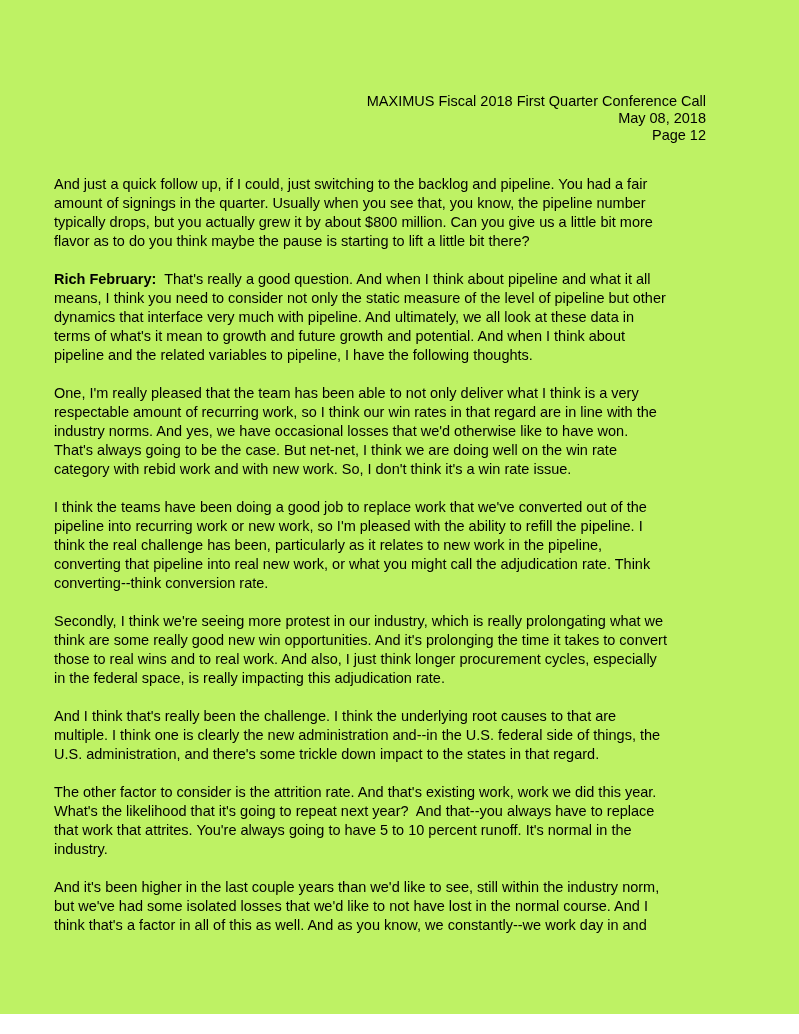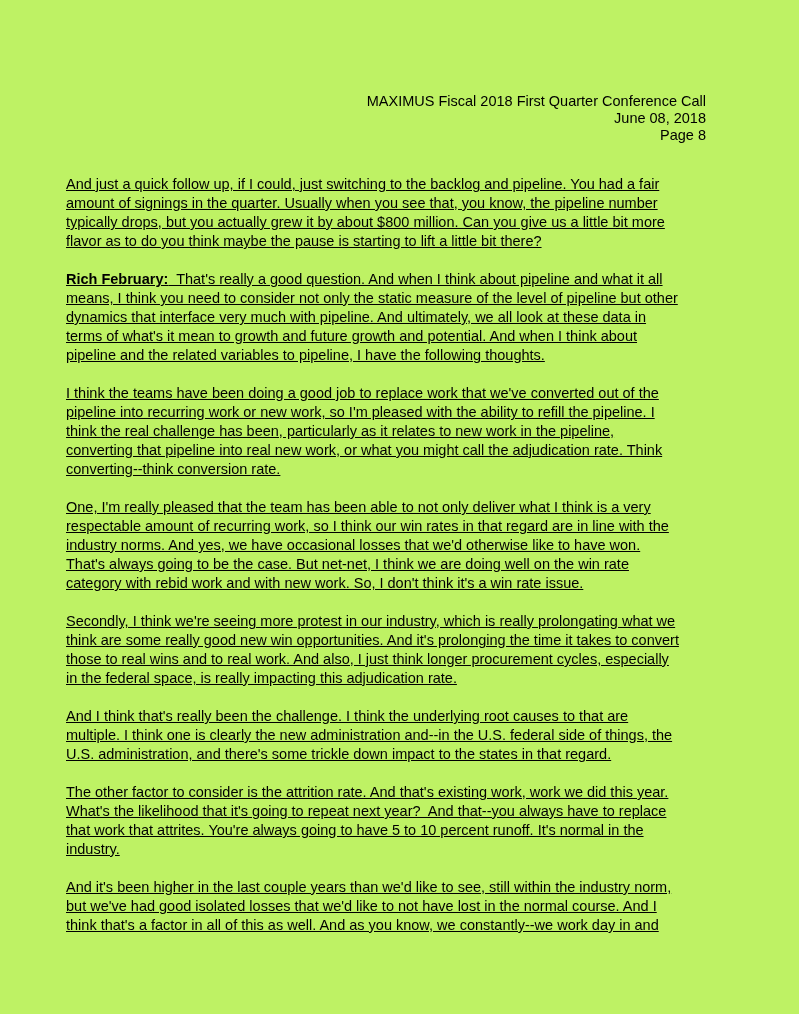--- a/index.html
+++ b/index.html
@@ -16,69 +16,68 @@
     overflow: hidden;
   }
   .doc-header {
     text-align: right;
     line-height: 17px;
     margin: 0 0 31px 0;
   }
   .doc-header div { white-space: pre; }
   .transcript { }
   .para {
-    margin: 0 0 19px 12px;
+    margin: 0 0 19px 0;
     line-height: 19px;
     white-space: pre;
-    text-decoration: underline;
   }
   .speaker { font-weight: bold; }
 </style>
 </head>
 <body>
 
 <div class="page">
 
   <header class="doc-header">
     <div>MAXIMUS Fiscal 2018 First Quarter Conference Call</div>
-    <div>June 08, 2018</div>
-    <div>Page 8</div>
+    <div>May 08, 2018</div>
+    <div>Page 12</div>
   </header>
 
   <main class="transcript">
     <div>
         <p class="para"><span>And just a quick follow up, if I could, just switching to the backlog and pipeline. You had a fair
 amount of signings in the quarter. Usually when you see that, you know, the pipeline number
 typically drops, but you actually grew it by about $800 million. Can you give us a little bit more
 flavor as to do you think maybe the pause is starting to lift a little bit there?</span></p>
         <p class="para"><span class="speaker">Rich February:</span><span>  That's really a good question. And when I think about pipeline and what it all
 means, I think you need to consider not only the static measure of the level of pipeline but other
 dynamics that interface very much with pipeline. And ultimately, we all look at these data in
 terms of what's it mean to growth and future growth and potential. And when I think about
 pipeline and the related variables to pipeline, I have the following thoughts.</span></p>
+        <p class="para"><span>One, I'm really pleased that the team has been able to not only deliver what I think is a very
+respectable amount of recurring work, so I think our win rates in that regard are in line with the
+industry norms. And yes, we have occasional losses that we'd otherwise like to have won.
+That's always going to be the case. But net-net, I think we are doing well on the win rate
+category with rebid work and with new work. So, I don't think it's a win rate issue.</span></p>
         <p class="para"><span>I think the teams have been doing a good job to replace work that we've converted out of the
 pipeline into recurring work or new work, so I'm pleased with the ability to refill the pipeline. I
 think the real challenge has been, particularly as it relates to new work in the pipeline,
 converting that pipeline into real new work, or what you might call the adjudication rate. Think
 converting--think conversion rate.</span></p>
-        <p class="para"><span>One, I'm really pleased that the team has been able to not only deliver what I think is a very
-respectable amount of recurring work, so I think our win rates in that regard are in line with the
-industry norms. And yes, we have occasional losses that we'd otherwise like to have won.
-That's always going to be the case. But net-net, I think we are doing well on the win rate
-category with rebid work and with new work. So, I don't think it's a win rate issue.</span></p>
         <p class="para"><span>Secondly, I think we're seeing more protest in our industry, which is really prolongating what we
 think are some really good new win opportunities. And it's prolonging the time it takes to convert
 those to real wins and to real work. And also, I just think longer procurement cycles, especially
 in the federal space, is really impacting this adjudication rate.</span></p>
         <p class="para"><span>And I think that's really been the challenge. I think the underlying root causes to that are
 multiple. I think one is clearly the new administration and--in the U.S. federal side of things, the
 U.S. administration, and there's some trickle down impact to the states in that regard.</span></p>
         <p class="para"><span>The other factor to consider is the attrition rate. And that's existing work, work we did this year.
 What's the likelihood that it's going to repeat next year?  And that--you always have to replace
 that work that attrites. You're always going to have 5 to 10 percent runoff. It's normal in the
 industry.</span></p>
         <p class="para"><span>And it's been higher in the last couple years than we'd like to see, still within the industry norm,
-but we've had good isolated losses that we'd like to not have lost in the normal course. And I
+but we've had some isolated losses that we'd like to not have lost in the normal course. And I
 think that's a factor in all of this as well. And as you know, we constantly--we work day in and</span></p>
       </div>
   </main>
 
 </div>
 
 </body></html>

